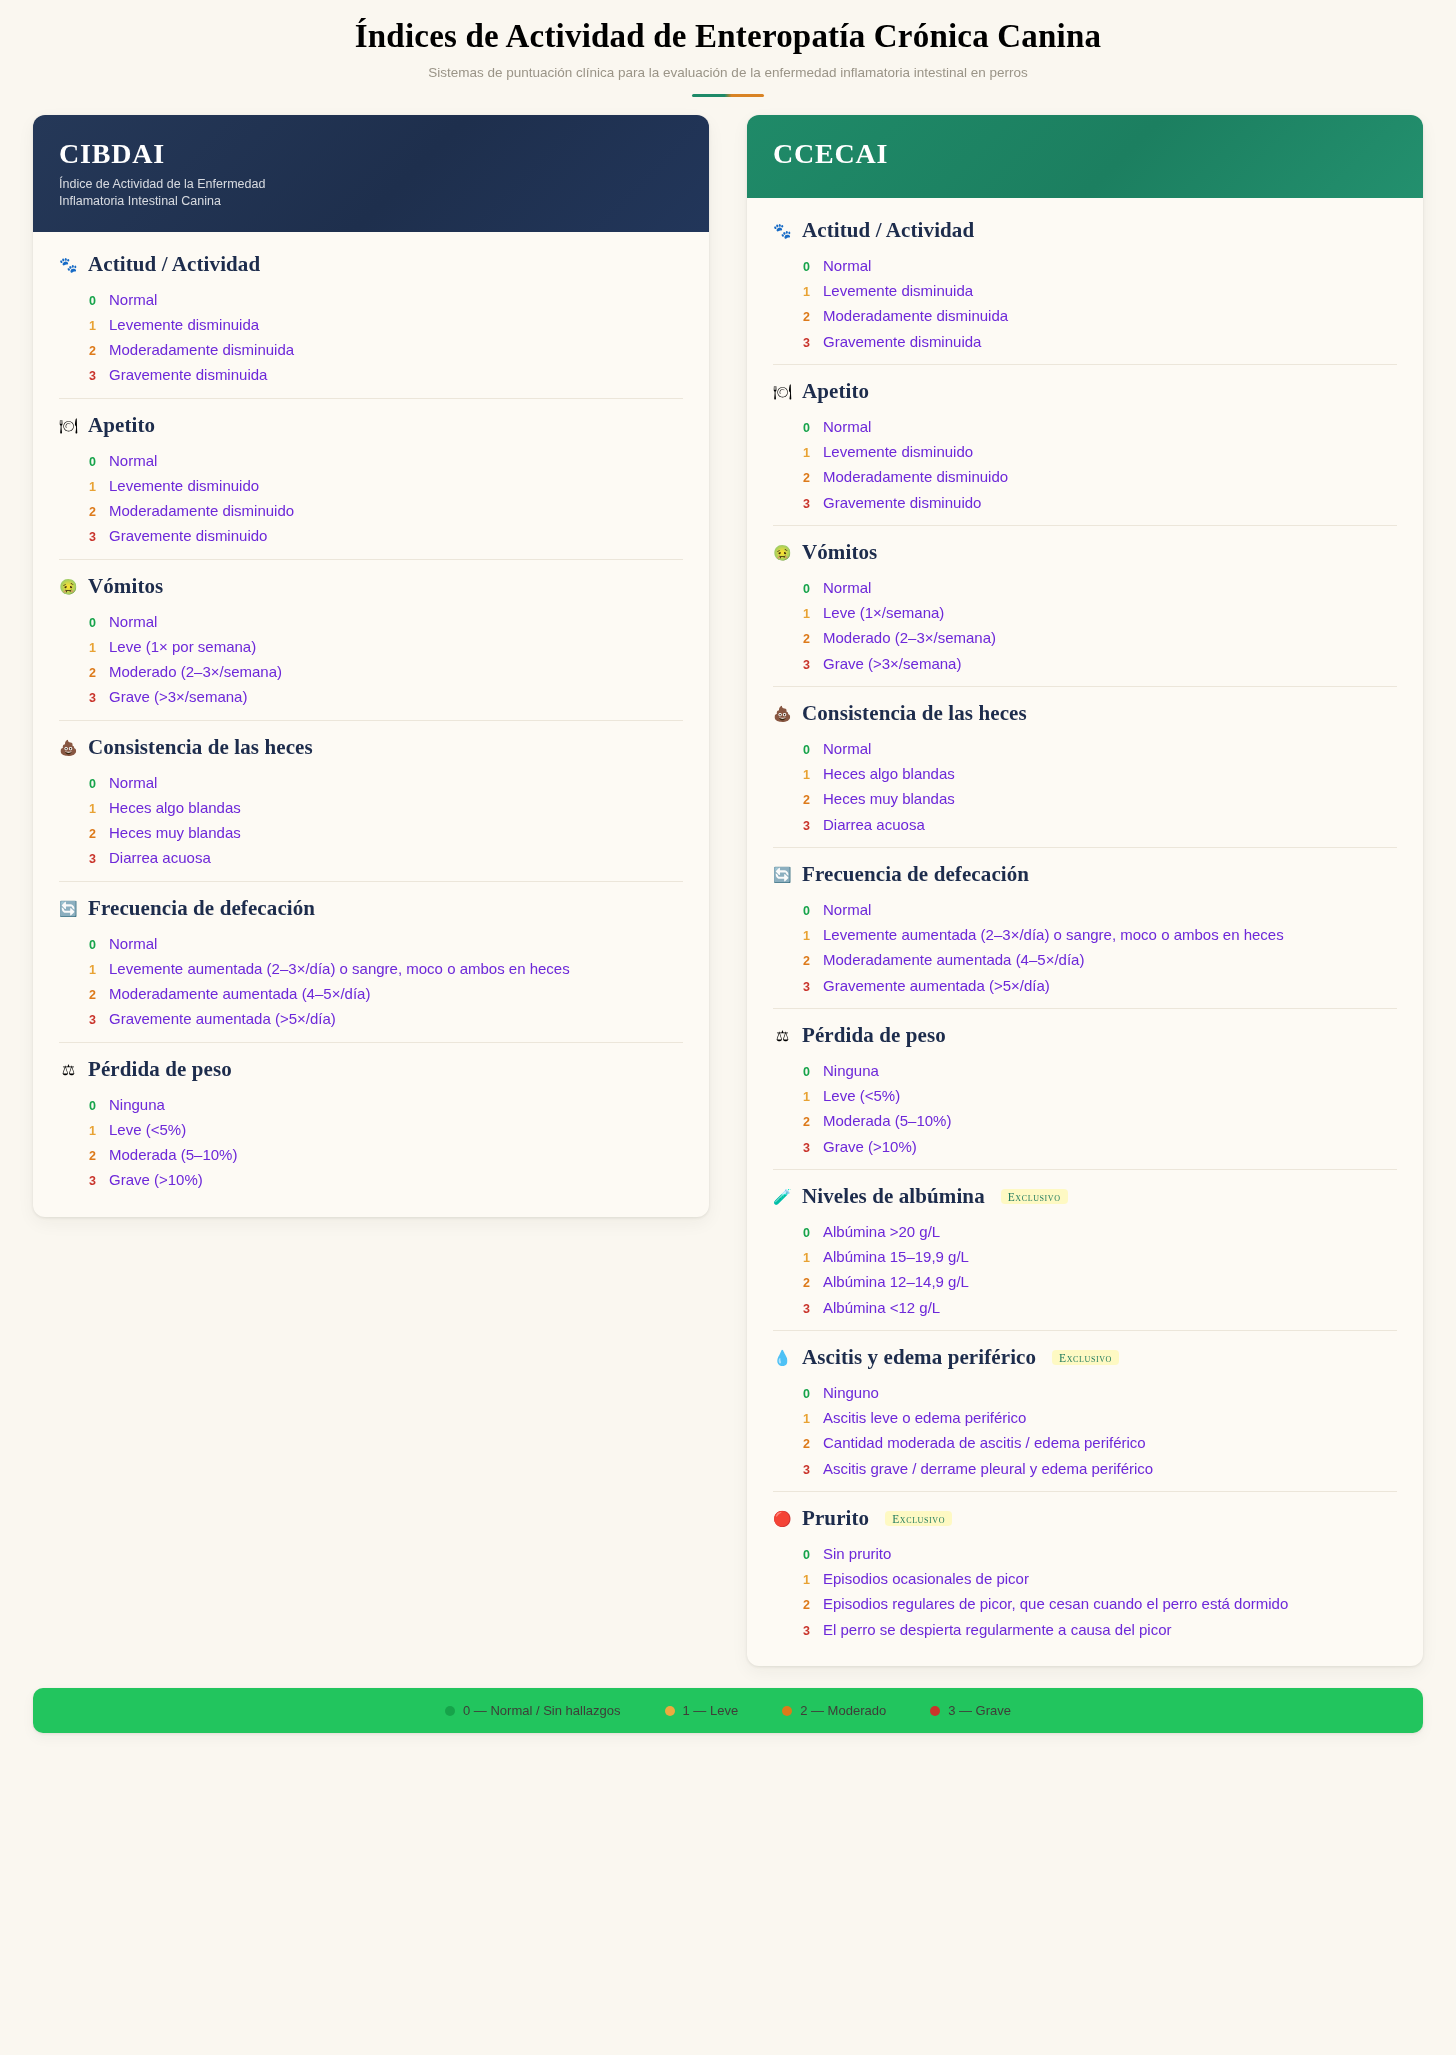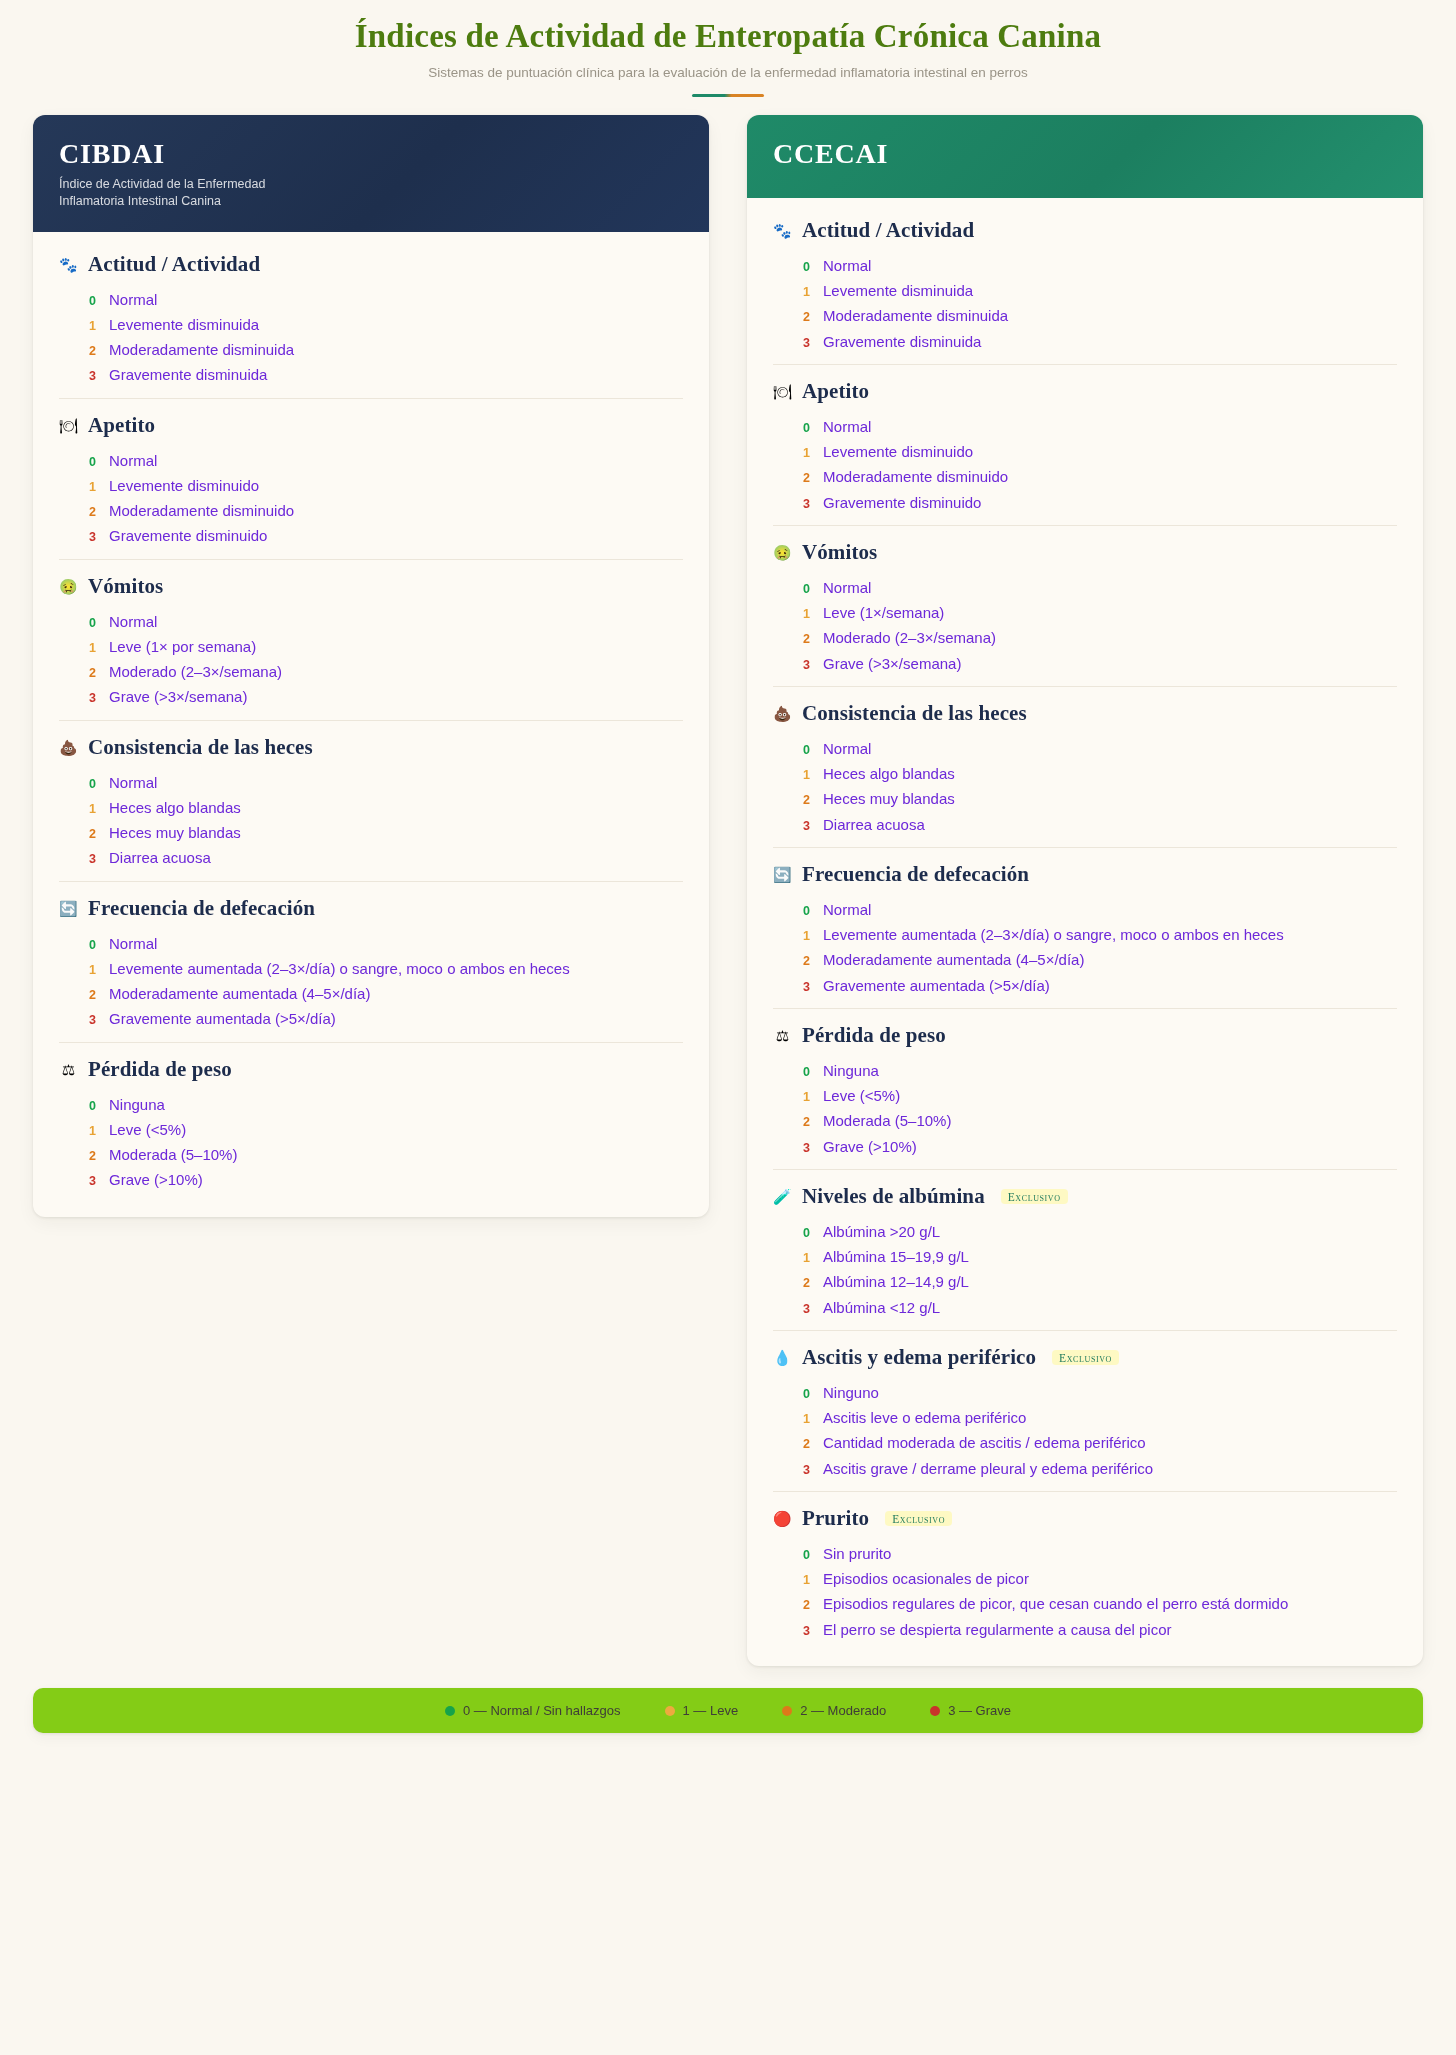--- a/index.html
+++ b/index.html
@@ -14,21 +14,21 @@
     min-height: 2055px;
     -webkit-font-smoothing: antialiased;
   }
 
   
   .page-header { text-align: center; padding: 18px 40px 0; }
   .page-title {
     font-family: "Liberation Serif", serif;
     font-weight: 700;
     font-size: 33px;
-    color: #4d7c0f;
+    color: #000000;
     margin: 0 0 10px;
     letter-spacing: .2px;
   }
   .page-subtitle {
     font-size: 13.5px;
     color: #9a9487;
     margin: 0 0 14px;
     font-weight: 400;
   }
   .rule-wrap { display: flex; justify-content: center; margin-bottom: 18px; }
@@ -128,21 +128,21 @@
   .s3 { color: #c9342b; }
   .score-text {
     font-size: 15px;
     color: #6d28d9;
     line-height: 1.35;
   }
 
   
   .legend-wrap { padding: 22px 33px 20px; }
   .legend {
-    background: #84cc16;
+    background: #22c55e;
     border-radius: 10px;
     box-shadow: 0 1px 3px rgba(40,35,25,.09), 0 5px 14px rgba(40,35,25,.045);
     display: flex;
     justify-content: center;
     align-items: center;
     gap: 44px;
     padding: 15px 20px;
   }
   .legend-item { display: flex; align-items: center; gap: 8px; }
   .legend-dot { width: 10px; height: 10px; border-radius: 50%; flex: 0 0 auto; }

